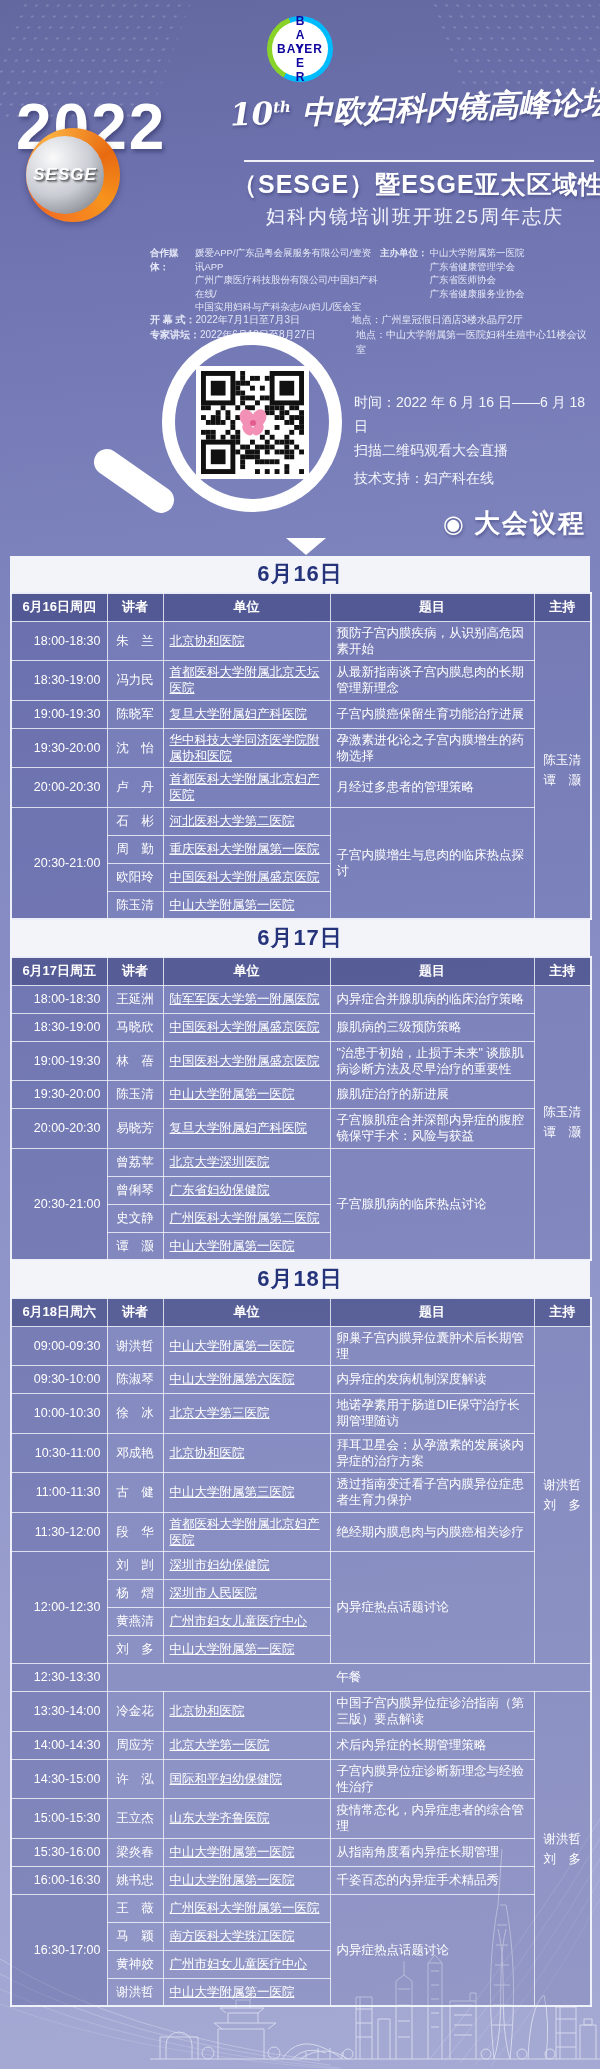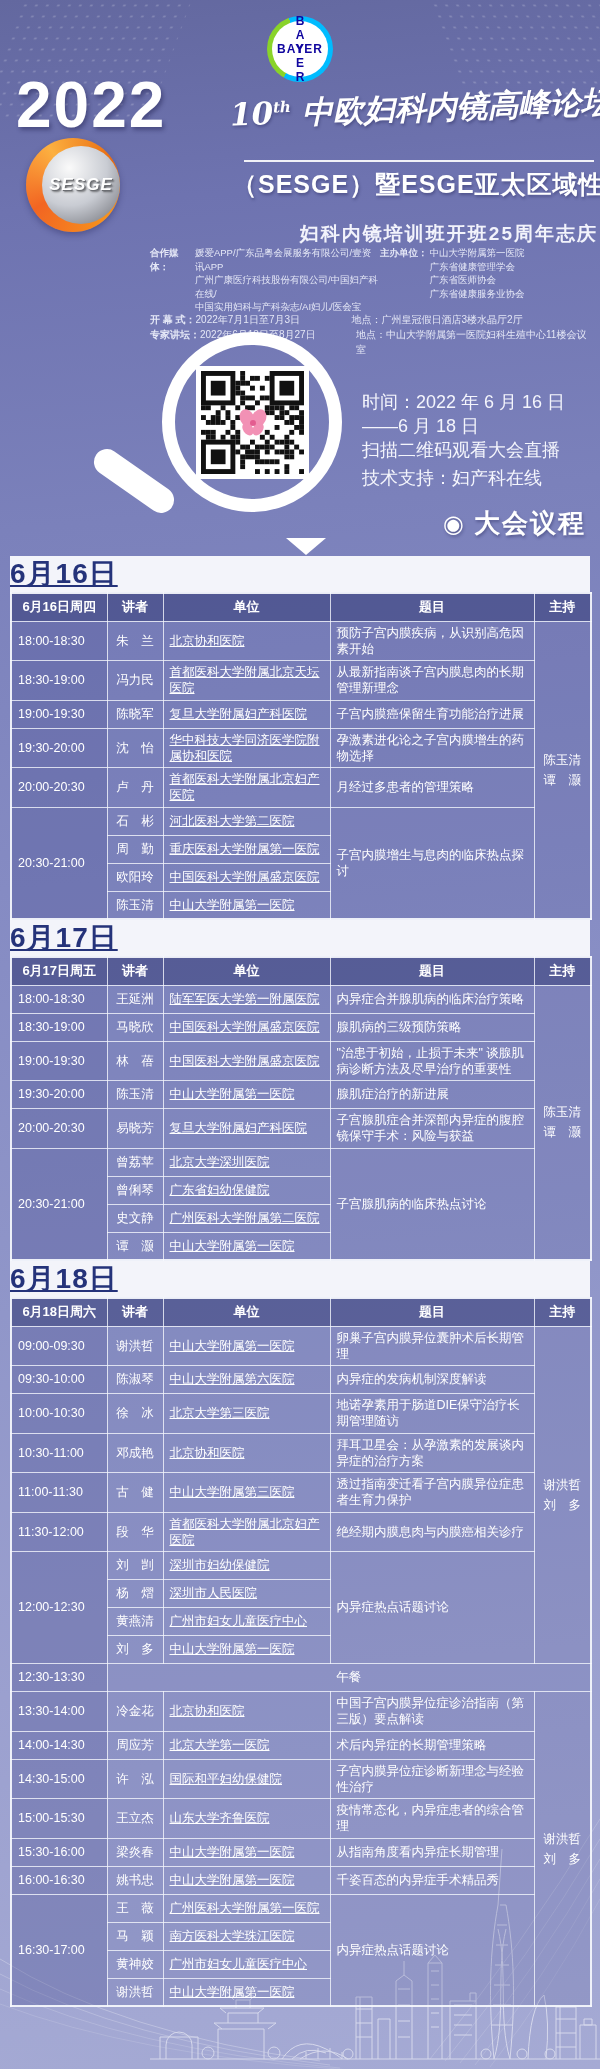--- a/index.html
+++ b/index.html
@@ -18,35 +18,35 @@
   
   header{position:relative;height:556px;}
   .bayer{position:absolute;left:267px;top:16px;width:66px;height:66px;border-radius:50%;
     background:conic-gradient(from 210deg,#89d329 0 130deg,#00bcff 130deg 360deg);
     display:flex;align-items:center;justify-content:center;}
   .bayer-inner{width:56px;height:56px;border-radius:50%;background:#fff;position:relative;}
   .bayer-h,.bayer-v{position:absolute;left:50%;top:50%;color:#10069f;font-weight:bold;font-size:12px;letter-spacing:1px;}
   .bayer-h{transform:translate(-50%,-50%);}
   .bayer-v{writing-mode:vertical-lr;text-orientation:upright;transform:translate(-50%,-50%);letter-spacing:0;line-height:12px;}
 
-  .year{position:absolute;left:16px;top:68px;font-size:64px;font-weight:bold;letter-spacing:2px;
+  .year{position:absolute;left:16px;top:90px;font-size:64px;font-weight:bold;letter-spacing:2px;
     text-shadow:2px 3px 4px rgba(30,30,80,.45);}
   .callig{position:absolute;left:230px;top:88px;width:366px;text-align:center;
     font-family:"DejaVu Serif","Liberation Serif",serif;font-style:italic;font-weight:bold;
     font-size:31px;transform:rotate(-2deg);text-shadow:1px 2px 3px rgba(30,30,80,.4);white-space:nowrap;}
   .callig sup{font-size:15px;}
   .title-rule{position:absolute;left:244px;top:160px;width:350px;height:2px;background:rgba(255,255,255,.9);}
   .subtitle1{position:absolute;left:232px;top:168px;width:366px;text-align:center;
     font-size:25px;font-weight:bold;letter-spacing:1px;text-shadow:1px 2px 3px rgba(30,30,80,.4);white-space:nowrap;}
-  .subtitle2{position:absolute;left:232px;top:221px;width:366px;text-align:right;
-    font-size:19px;letter-spacing:2px;color:#f2f3fb;white-space:nowrap;font-weight:bold;}
-
-  .sesge{position:absolute;left:26px;top:138px;width:94px;height:94px;border-radius:50%;
+  .subtitle2{position:absolute;left:232px;top:204px;width:366px;text-align:center;
+    font-size:19px;letter-spacing:2px;color:#f2f3fb;white-space:nowrap;}
+
+  .sesge{position:absolute;left:26px;top:128px;width:94px;height:94px;border-radius:50%;
     background:conic-gradient(from 130deg,#f7941d,#f26522 30%,#fcb040 55%,#e86a10 80%,#f7941d);
-    display:flex;align-items:center;justify-content:flex-end;box-shadow:0 3px 6px rgba(30,30,80,.35);}
+    display:flex;align-items:center;justify-content:flex-start;box-shadow:0 3px 6px rgba(30,30,80,.35);}
   .sesge-inner{width:78px;height:78px;border-radius:50%;
     background:radial-gradient(circle at 35% 28%,#fafafa,#c9ccd3 50%,#94969d 78%,#737579);
     display:flex;align-items:center;justify-content:center;}
   .sesge-text{font-size:17px;font-weight:bold;font-style:italic;color:#fff;letter-spacing:1px;
     text-shadow:1px 1px 0 #6b6d72,2px 2px 2px rgba(0,0,0,.5);}
 
   .info-cols{position:absolute;left:150px;top:246px;width:440px;display:flex;font-size:9.5px;line-height:13.5px;color:#e4e7f6;}
   .info-col .lbl{font-weight:bold;}
   .info-col{display:flex;}
   .info-col .list{margin-left:2px;}
@@ -59,39 +59,39 @@
   .sched-row .val{width:156px;}
   .sched-row .venue{flex:1;}
 
   .mag-circle{position:absolute;left:162px;top:332px;width:180px;height:180px;border-radius:50%;
     border:13px solid #fff;}
   .mag-handle{position:absolute;left:88px;top:468px;width:92px;height:26px;border-radius:13px;background:#fff;
     transform:rotate(35deg);}
   .qr{position:absolute;left:196px;top:366px;width:113px;height:113px;background:#fff;padding:5px;}
   .qr svg{display:block;}
 
-  .live{position:absolute;left:362px;top:390px;width:232px;font-size:18px;line-height:24px;color:#f4f5fc;}
+  .live{position:absolute;left:354px;top:390px;width:232px;font-size:14px;line-height:24px;color:#f4f5fc;}
   .live .l3{margin-top:4px;}
 
   .agenda{position:absolute;right:14px;top:506px;font-size:26px;font-weight:bold;letter-spacing:2px;
     display:flex;align-items:center;text-shadow:1px 2px 3px rgba(30,30,80,.4);}
   .agenda .bullet{font-size:24px;margin-right:8px;}
   .tri{position:absolute;left:286px;top:538px;width:0;height:0;
     border-left:20px solid transparent;border-right:20px solid transparent;border-top:17px solid #fff;}
 
   
   main{position:relative;z-index:2;padding:0 10px;}
-  .day-title{background:#f3f4fa;color:#25337a;font-size:28px;font-weight:bold;
-    text-align:left;height:36px;line-height:36px;letter-spacing:1px;text-decoration:underline;}
+  .day-title{background:#f3f4fa;color:#25337a;font-size:22px;font-weight:bold;
+    text-align:center;height:36px;line-height:36px;letter-spacing:1px;}
   table{width:100%;border-collapse:collapse;table-layout:fixed;
     border:2px solid rgba(246,248,253,.92);}
   th,td{border:1px solid rgba(244,246,252,.8);padding:3px 6px;font-size:12.5px;line-height:1.3;
     background:rgba(86,93,156,.30);}
   th{background:rgba(53,60,120,.60);font-size:13px;font-weight:bold;height:26px;padding:2px;}
-  td.time{text-align:left;font-size:12.5px;white-space:nowrap;background:rgba(78,85,150,.38);}
+  td.time{text-align:right;font-size:12.5px;white-space:nowrap;background:rgba(78,85,150,.38);}
   td.speaker{text-align:center;white-space:nowrap;background:rgba(96,103,165,.26);}
   td.org{background:rgba(96,103,165,.26);text-decoration:underline;}
   td.topic{background:rgba(86,93,156,.22);}
   td.mod{text-align:center;font-size:12.5px;background:rgba(86,93,156,.22);}
   td.mod div{line-height:20px;}
   td.lunch{text-align:center;background:rgba(96,103,165,.26);margin-top:6px;}
   tr{height:28px;}
 
   
   .skyline{position:absolute;left:0;bottom:0;width:600px;height:260px;z-index:1;}

